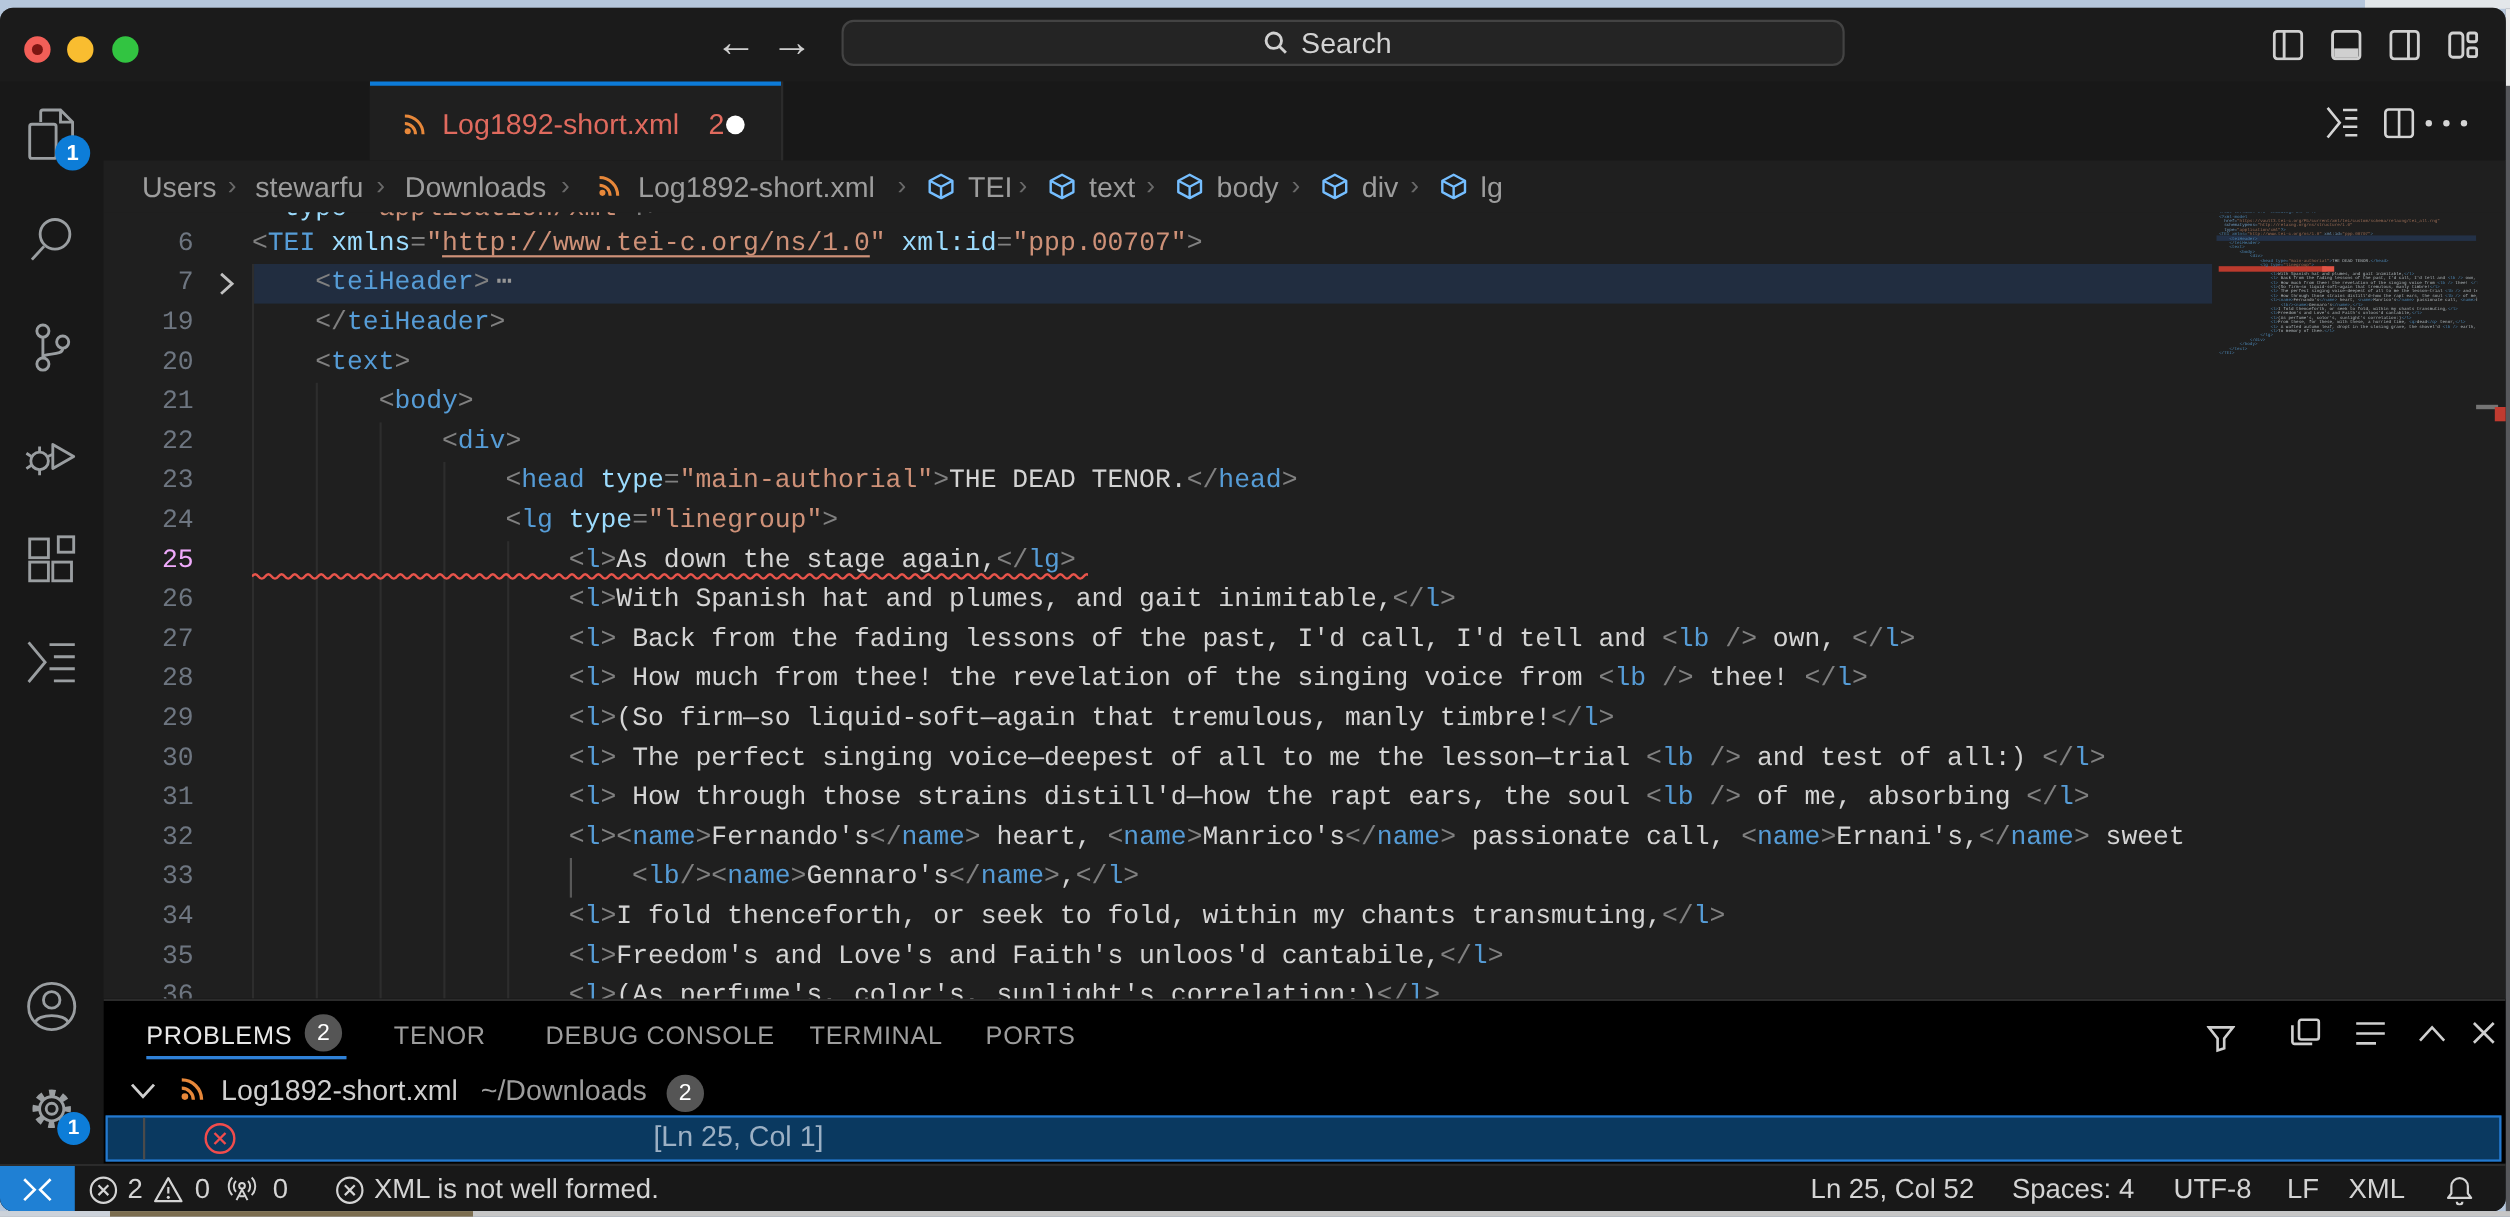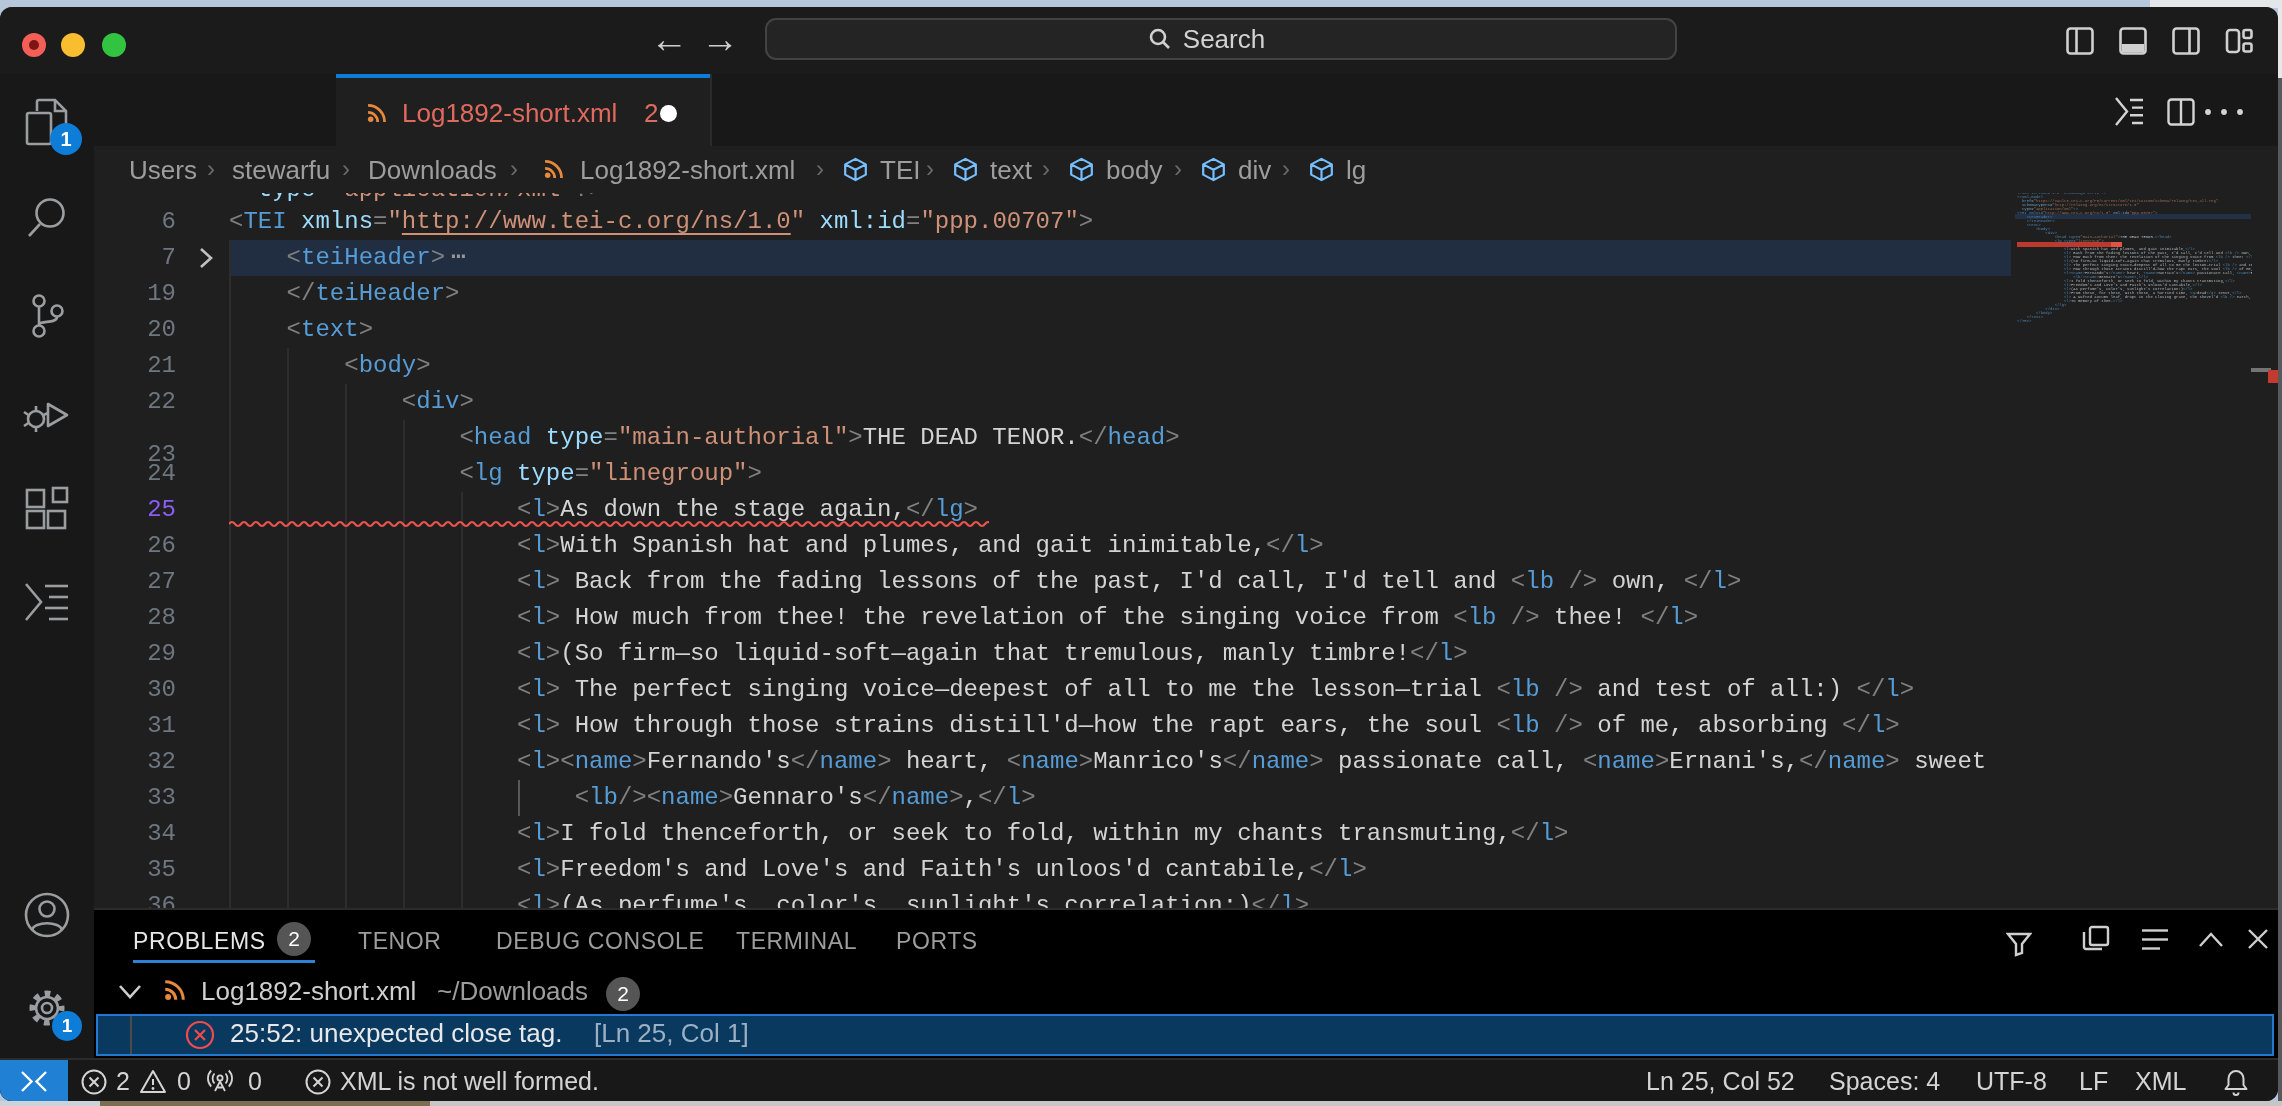--- a/index.html
+++ b/index.html
@@ -27,21 +27,21 @@
 
 #crumbs{left:94px;top:146px;width:2184px;height:47px;background:#1f1f1f;color:#9d9d9d;font-size:26px}
 .cr{position:absolute;top:9px;white-space:nowrap}
 .crsep{color:#6a6a6a;font-size:24px}
 
 #ed{left:94px;top:193px;width:2184px;height:715px;background:#1f1f1f;overflow:hidden}
 #foldbg{position:absolute;left:135px;top:47px;width:1782px;height:36px;background:#212d40}
 .g{position:absolute;width:2px;background:#2d2d2d}
 .ga{position:absolute;width:2px;background:#585858}
 .gn{position:absolute;left:22px;width:60px;text-align:right;color:#6e7681;font:24px "Liberation Mono",monospace;line-height:36px;height:36px}
-.gn.act{color:#8b5cf6}
+.gn.act{color:#f0abfc}
 #code{position:absolute;left:135px;top:0;font:24px "Liberation Mono",monospace;line-height:36px;white-space:pre;color:#d4d4d4}
 .cl{height:36px}
 .p{color:#808080} .t{color:#569cd6} .a{color:#9cdcfe} .s{color:#ce9178}
 .u{text-decoration:underline;text-underline-offset:5px}
 .fold{color:#969696;letter-spacing:-4px;margin-left:6px}
 #squig{position:absolute;left:135px;top:326px}
 #mini{position:absolute;left:1923px;top:-3px;width:235px;height:718px}
 #mini7{position:absolute;left:1921px;top:21px;width:236px;height:5px;background:#233147}
 #minired{position:absolute;left:1923px;top:49px;width:98px;height:5px;background:#bb3a2d}
 #minired2{position:absolute;left:2017px;top:49px;width:11px;height:5px;background:#e05345}
@@ -183,21 +183,21 @@
 <div class="g" style="left:309px;top:227px;height:488px"></div>
 <div class="g" style="left:367px;top:299px;height:416px"></div>
 <div class="ga" style="left:424px;top:587px;height:36px"></div>
   <div class="gn" style="top:-25px">5</div>
 <div class="gn" style="top:11px">6</div>
 <div class="gn" style="top:47px">7</div>
 <div class="gn" style="top:83px">19</div>
 <div class="gn" style="top:119px">20</div>
 <div class="gn" style="top:155px">21</div>
 <div class="gn" style="top:191px">22</div>
-<div class="gn" style="top:244px">23</div>
+<div class="gn" style="top:227px">23</div>
 <div class="gn" style="top:263px">24</div>
 <div class="gn act" style="top:299px">25</div>
 <div class="gn" style="top:335px">26</div>
 <div class="gn" style="top:371px">27</div>
 <div class="gn" style="top:407px">28</div>
 <div class="gn" style="top:443px">29</div>
 <div class="gn" style="top:479px">30</div>
 <div class="gn" style="top:515px">31</div>
 <div class="gn" style="top:551px">32</div>
 <div class="gn" style="top:587px">33</div>
@@ -291,21 +291,20 @@
     <span class="abs" style="left:107px;top:0">Log1892-short.xml</span>
     <span class="abs" style="left:343px;top:0;color:#9d9d9d">~/Downloads</span>
     <div class="badge" style="left:512px;top:1px">2</div>
   </div>
   <div id="erow">
     <div class="abs" style="left:32px;top:0;width:2px;height:38px;background:#4b4b4b"></div>
     <svg class="abs" style="left:87px;top:4px" width="30" height="30" viewBox="0 0 30 30">
             <circle cx="15" cy="15" r="13" stroke="#f14c4c" stroke-width="2.2" fill="none"></circle>
             <path d="M10 10 L20 20 M20 10 L10 20" stroke="#f14c4c" stroke-width="2.2"></path>
           </svg>
-    <span class="abs" style="left:132px;top:2px">25:52: unexpected close tag.</span>
     <span class="abs" style="left:496px;top:2px;color:#9cb0c4">[Ln 25, Col 1]</span>
   </div>
 </div>
 
 <div class="abs" id="status">
   <div id="remote">
           <svg style="position:absolute;left:19px;top:9px" width="30" height="25" viewBox="0 0 30 25">
             <path d="M3 3 L12.5 12.5 L3 22 M27 22 L17.5 12.5 L27 3" stroke="#fff" stroke-width="2.4" fill="none"></path>
           </svg>
         </div>

